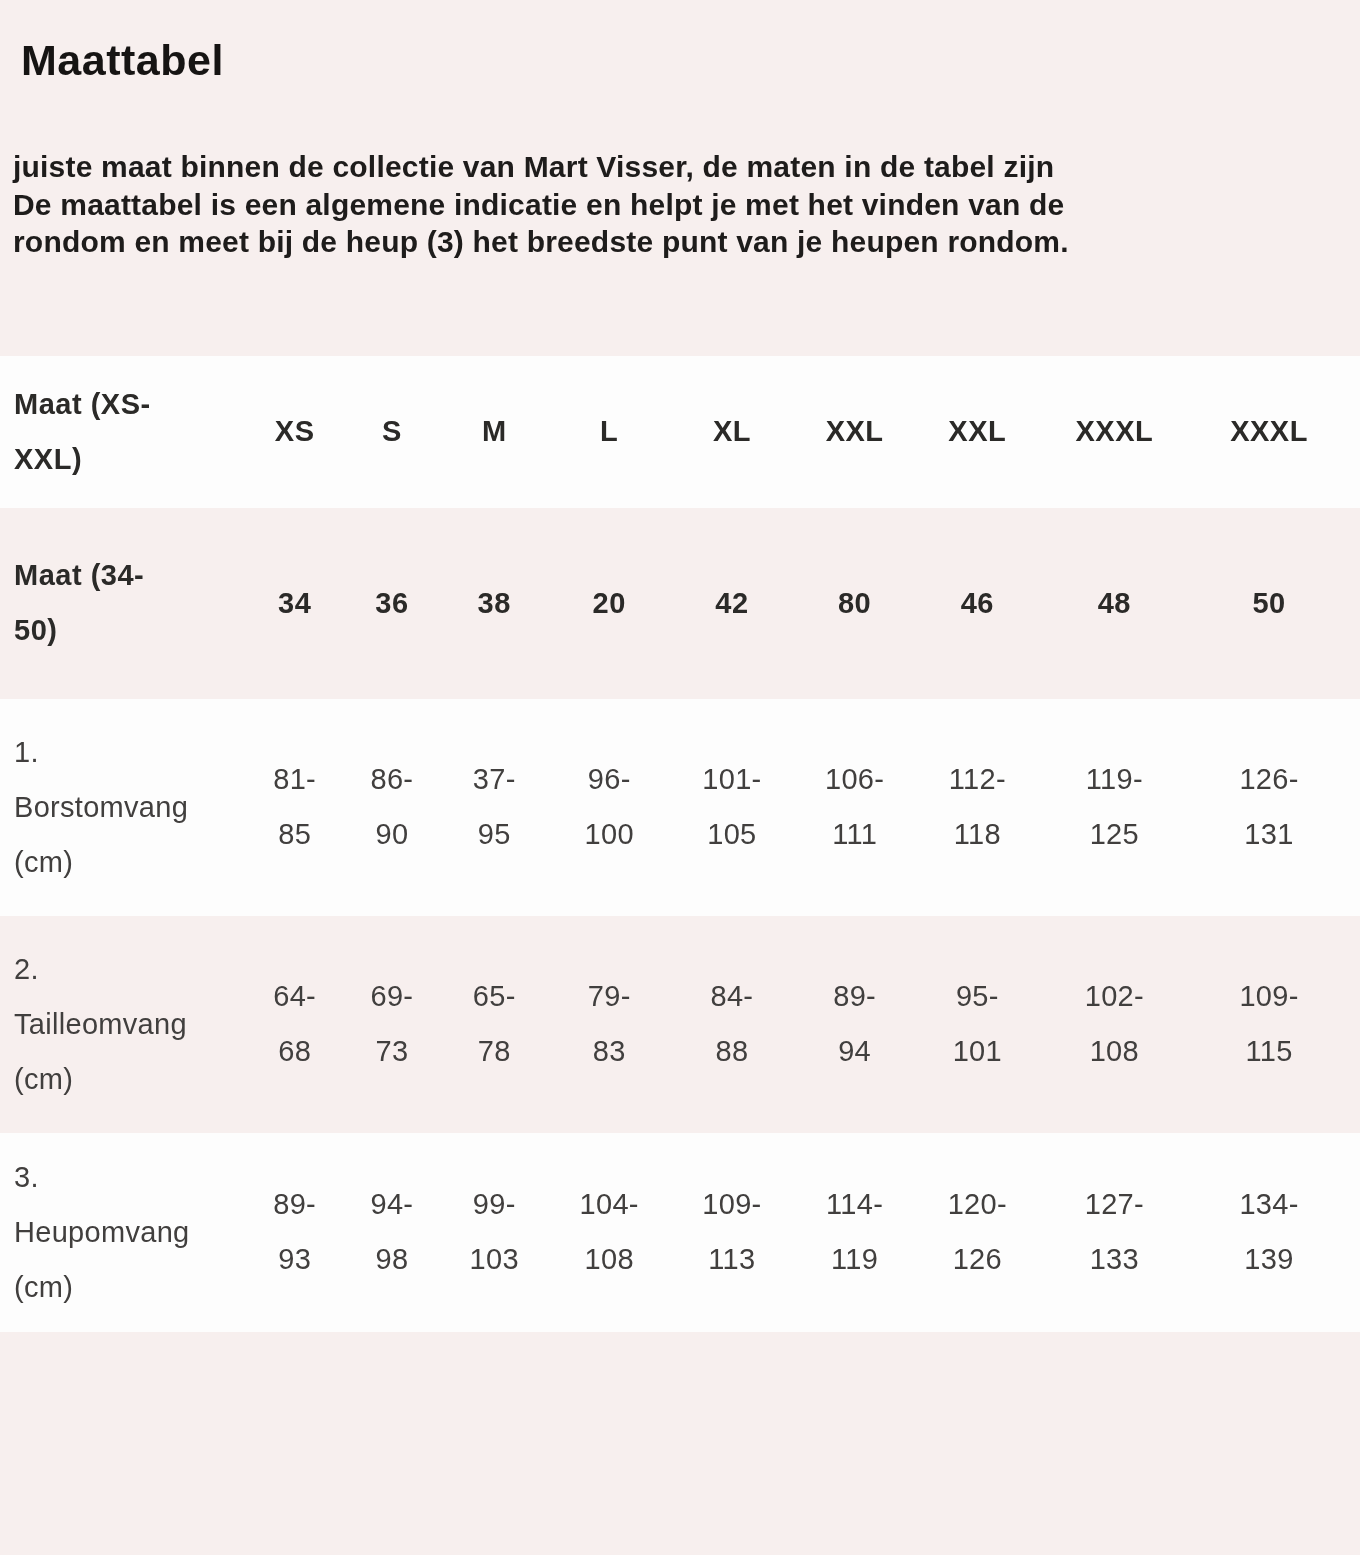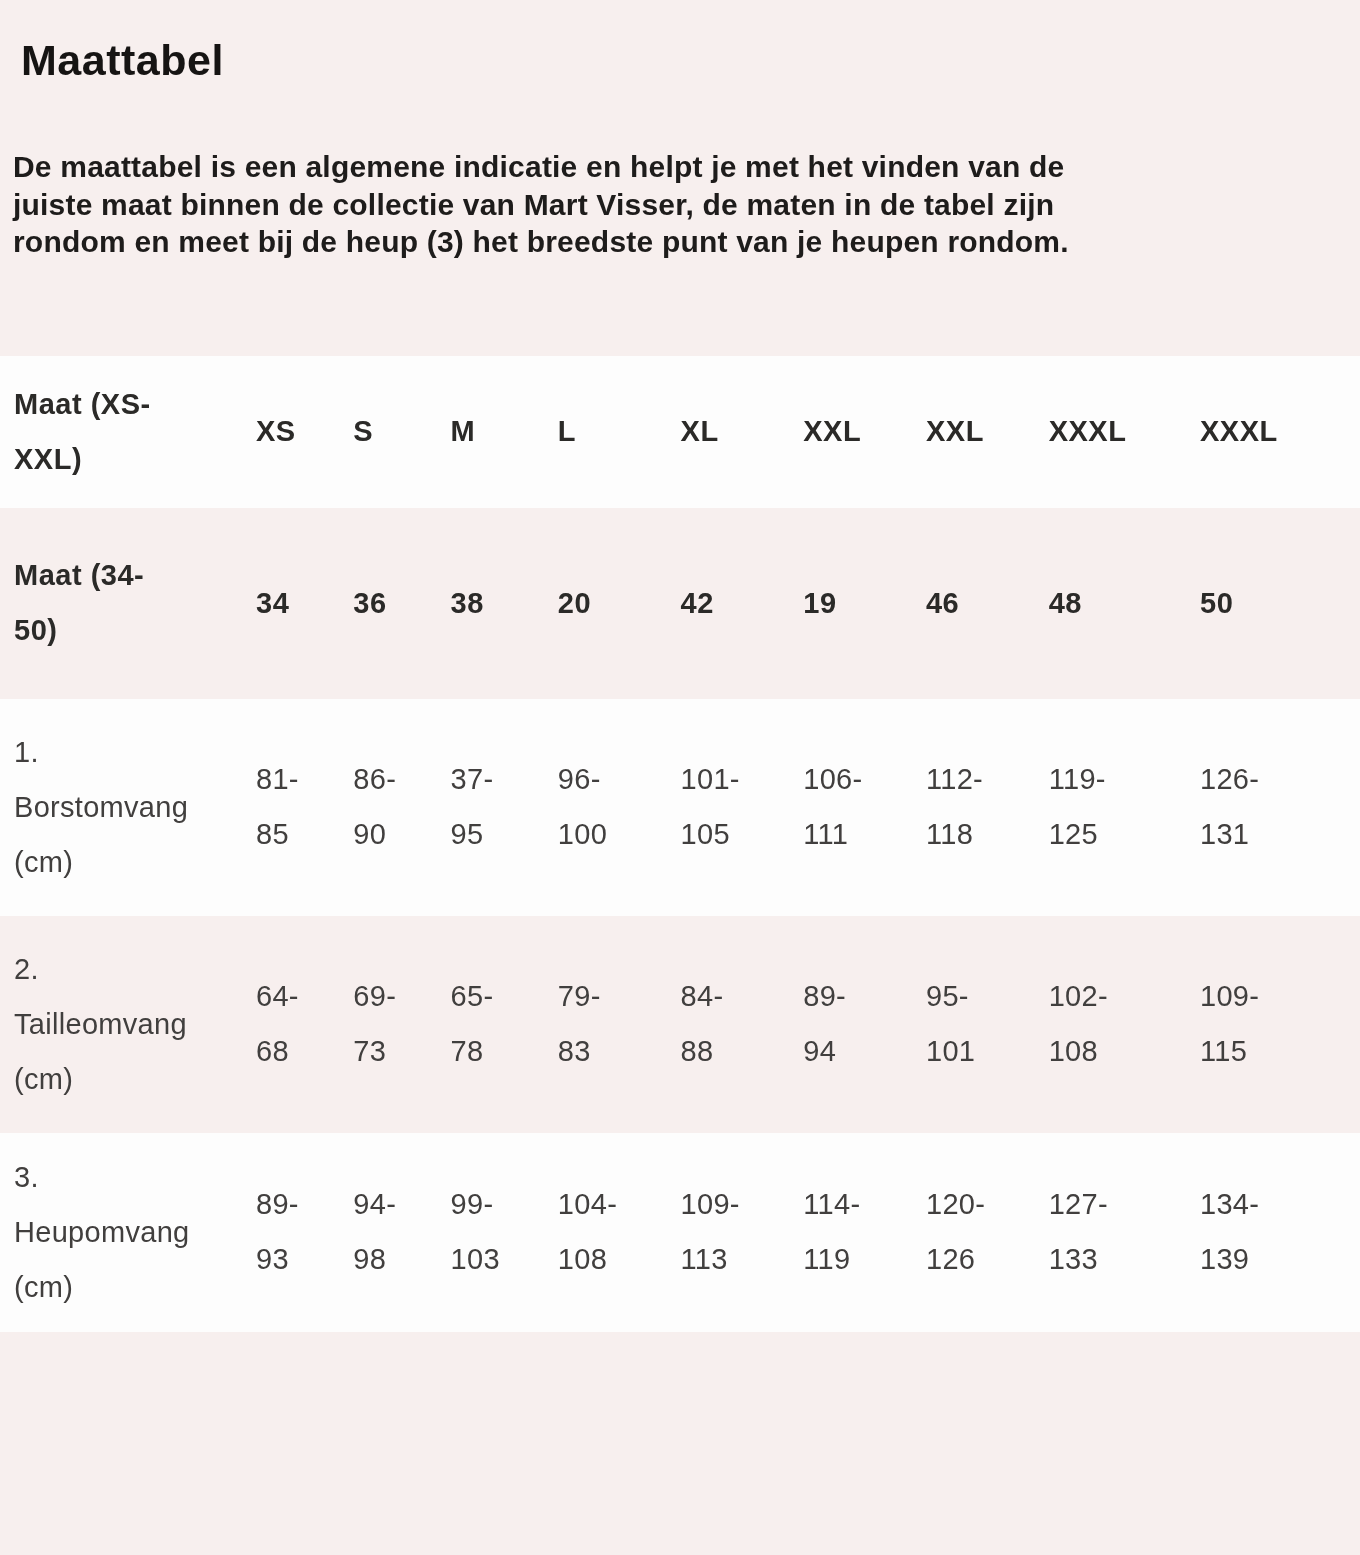--- a/index.html
+++ b/index.html
@@ -59,21 +59,21 @@
   td {
     vertical-align: middle;
     padding: 0;
   }
   td.label-cell {
     width: 232px;
     padding-left: 14px;
     text-align: left;
   }
   td.value-cell {
-    text-align: left;
+    text-align: center;
     padding: 0 10px;
   }
   td:last-child { padding-right: 22px; }
   .tline { line-height: 55px; white-space: nowrap; }
   tr.header td {
     font-size: 29px;
     font-weight: 700;
     color: var(--header-cell-color, #2b2a28);
     letter-spacing: 0.5px;
   }
@@ -84,22 +84,22 @@
     letter-spacing: 0.3px;
   }
 </style>
 </head>
 <body>
 
 <div class="page">
   <div class="text-block">
     <h1 class="page-title">Maattabel</h1>
     <div class="paragraph intro">
+        <div class="line">juiste maat binnen de collectie van Mart Visser, de maten in de tabel zijn</div>
         <div class="line">De maattabel is een algemene indicatie en helpt je met het vinden van de</div>
-        <div class="line">juiste maat binnen de collectie van Mart Visser, de maten in de tabel zijn</div>
         <div class="line">rondom en meet bij de heup (3) het breedste punt van je heupen rondom.</div>
       </div>
   </div>
 
   <table class="size-table">
     <tbody>
         <tr class="header">
           <td class="label-cell">
             <div class="tline">Maat (XS-</div>
             <div class="tline">XXL)</div>
@@ -146,21 +146,21 @@
           <td class="value-cell">
             <div class="tline">38</div>
           </td>
           <td class="value-cell">
             <div class="tline">20</div>
           </td>
           <td class="value-cell">
             <div class="tline">42</div>
           </td>
           <td class="value-cell">
-            <div class="tline">19</div>
+            <div class="tline">80</div>
           </td>
           <td class="value-cell">
             <div class="tline">46</div>
           </td>
           <td class="value-cell">
             <div class="tline">48</div>
           </td>
           <td class="value-cell">
             <div class="tline">50</div>
           </td>

